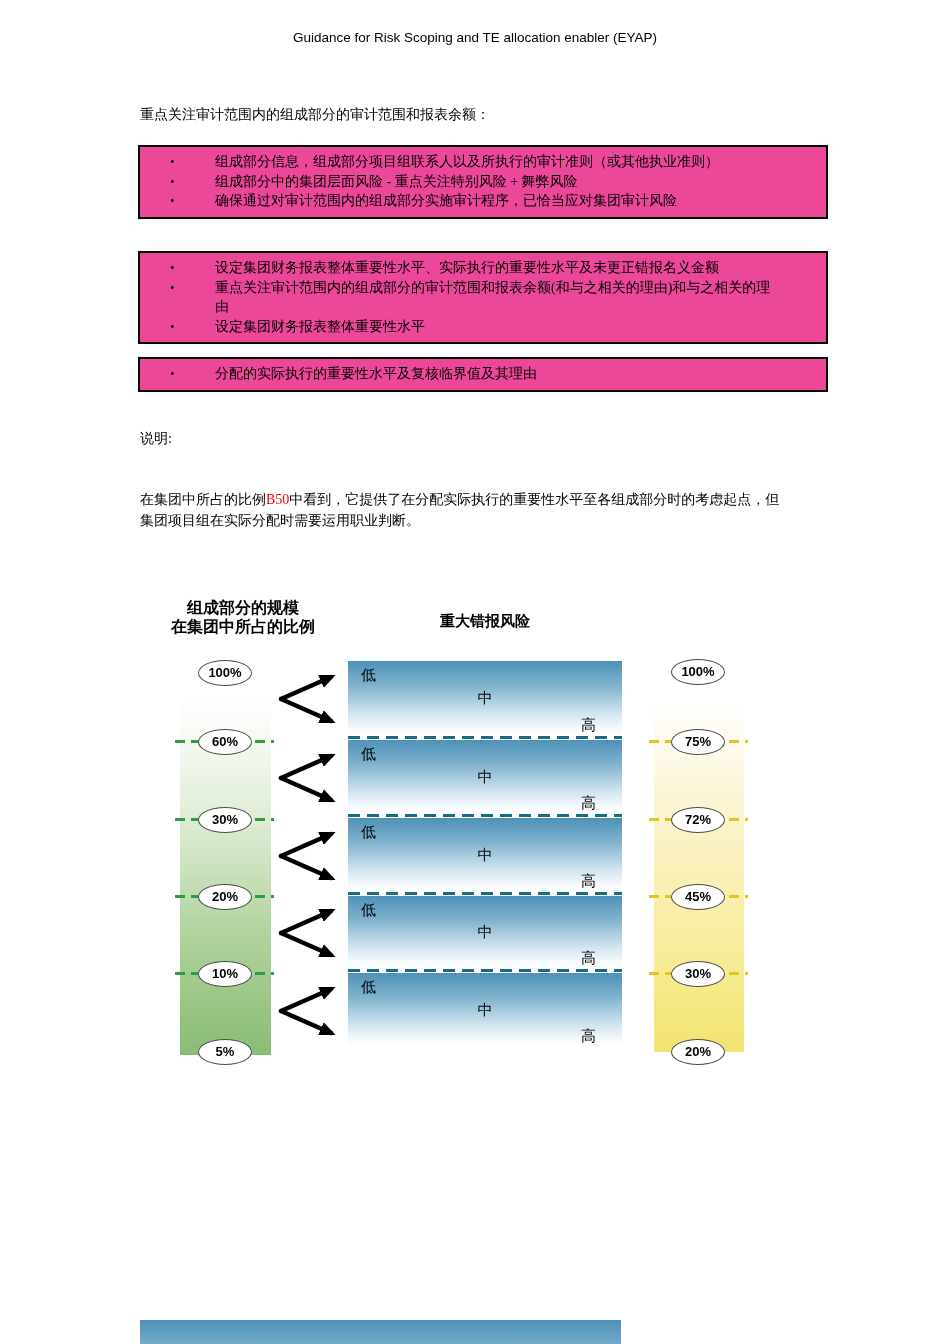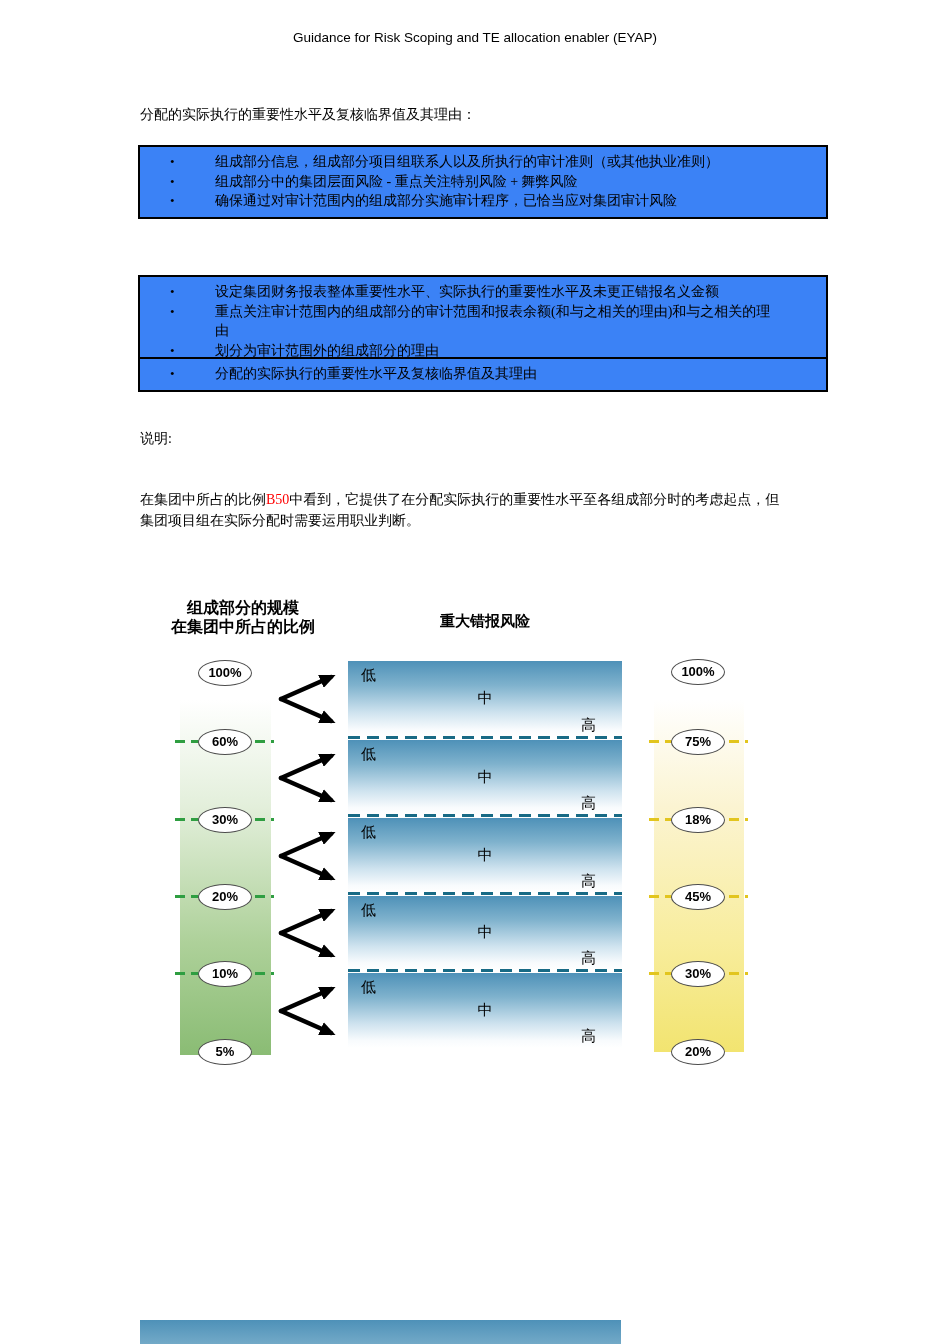--- a/index.html
+++ b/index.html
@@ -6,25 +6,25 @@
   html,body { background:#ffffff; }
   body { font-family:"Liberation Serif", serif; color:#000; }
   .page { position:relative; width:834px; height:1344px; margin:0 auto; background:#fff; overflow:hidden; }
   .abs { position:absolute; }
 
   .title { top:30px; left:0; width:100%; text-align:center;
            font-family:"Liberation Sans", sans-serif; font-size:13.5px; }
 
   .intro { top:106px; left:82px; font-size:14px; }
 
-  .box { left:80px; width:690px; border:2px solid #000; padding:5px 10px 6px 0; background:#3b82f6; }
+  .box { left:80px; width:690px; border:2px solid #000; padding:5px 10px 6px 0; background:#ec4899; }
   .box .item { position:relative; padding-left:75px; font-size:14px; line-height:19.5px; }
   .box .item::before { content:"\2022"; position:absolute; left:30px; top:0; font-size:13px; }
   .box1 { top:145px; }
-  .box2 { top:251px;margin-top:24px; }
+  .box2 { top:251px; }
   .box2 .item { padding-right:34px; }
   .box3 { top:357px; }
 
   .note { top:430px; left:82px; font-size:14px; }
   .para { top:489px; left:82px; width:650px; font-size:14px; line-height:21px; }
   .para .hl { color:#ff0000; }
 
   
   .dg-left-header  { top:598px; left:105px; width:160px; text-align:center;
                      font-family:"Liberation Sans", sans-serif; font-weight:bold; font-size:16px; line-height:19px; }
@@ -65,32 +65,32 @@
   .bottom-strip { left:82px; top:1320px; width:481px; height:80px;
                   background:linear-gradient(180deg,#4e91b8 0%,#7fb2cd 40%,#cfe3ef 100%); }
 </style>
 </head>
 <body>
 
 <div class="page">
 
   <div class="abs title">Guidance for Risk Scoping and TE allocation enabler (EYAP)</div>
 
-  <div class="abs intro">分配的实际执行的重要性水平及复核临界值及其理由：</div>
+  <div class="abs intro">重点关注审计范围内的组成部分的审计范围和报表余额：</div>
 
   <div class="abs box box1">
     <div class="item">组成部分信息，组成部分项目组联系人以及所执行的审计准则（或其他执业准则）</div>
     <div class="item">组成部分中的集团层面风险 - 重点关注特别风险 + 舞弊风险</div>
     <div class="item">确保通过对审计范围内的组成部分实施审计程序，已恰当应对集团审计风险</div>
   </div>
 
   <div class="abs box box2">
     <div class="item">设定集团财务报表整体重要性水平、实际执行的重要性水平及未更正错报名义金额</div>
     <div class="item">重点关注审计范围内的组成部分的审计范围和报表余额(和与之相关的理由)和与之相关的理由</div>
-    <div class="item">划分为审计范围外的组成部分的理由</div>
+    <div class="item">设定集团财务报表整体重要性水平</div>
   </div>
 
   <div class="abs box box3">
     <div class="item">分配的实际执行的重要性水平及复核临界值及其理由</div>
   </div>
 
   <div class="abs note">说明:</div>
 
   <div class="abs para">
     <span>在集团中所占的比例</span><span class="hl">B50</span><span>中看到，它提供了在分配实际执行的重要性水平至各组成部分时的考虑起点，但集团项目组在实际分配时需要运用职业判断。</span>
@@ -148,21 +148,21 @@
 
   <div class="abs oval oval-l" style="top:660px">100%</div>
   <div class="abs oval oval-l" style="top:729px">60%</div>
   <div class="abs oval oval-l" style="top:807px">30%</div>
   <div class="abs oval oval-l" style="top:884px">20%</div>
   <div class="abs oval oval-l" style="top:961px">10%</div>
   <div class="abs oval oval-l" style="top:1039px">5%</div>
 
   <div class="abs oval oval-r" style="top:659px">100%</div>
   <div class="abs oval oval-r" style="top:729px">75%</div>
-  <div class="abs oval oval-r" style="top:807px">18%</div>
+  <div class="abs oval oval-r" style="top:807px">72%</div>
   <div class="abs oval oval-r" style="top:884px">45%</div>
   <div class="abs oval oval-r" style="top:961px">30%</div>
   <div class="abs oval oval-r" style="top:1039px">20%</div>
 
   <svg class="abs" style="left:213px;top:650px" width="80" height="390" viewBox="0 0 80 390">
     <defs>
       <marker id="ah" markerUnits="userSpaceOnUse" markerWidth="16" markerHeight="14" refX="11" refY="7" orient="auto">
         <path d="M0,0 L16,7 L0,14 Z" fill="#000"></path>
       </marker>
     </defs>

